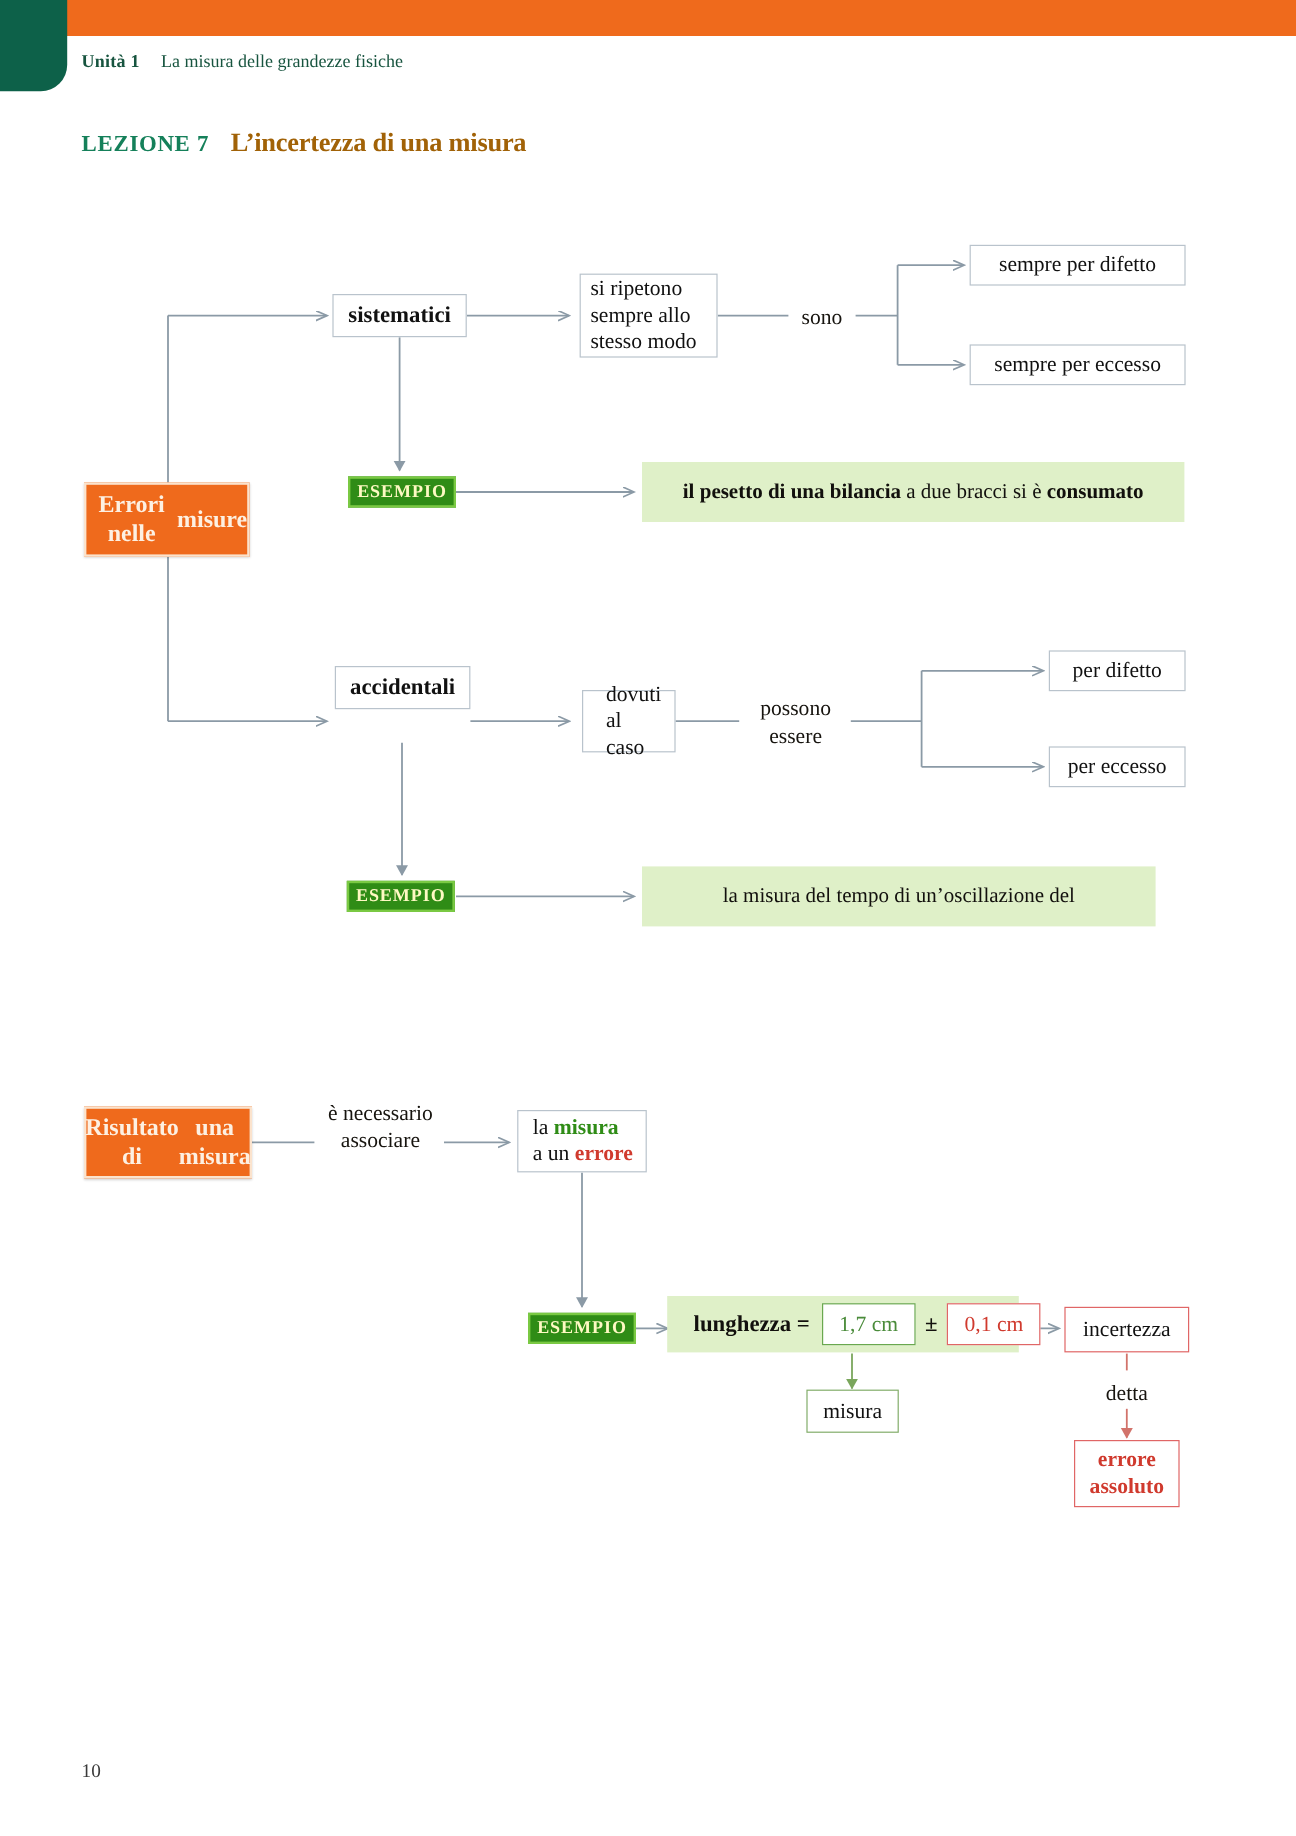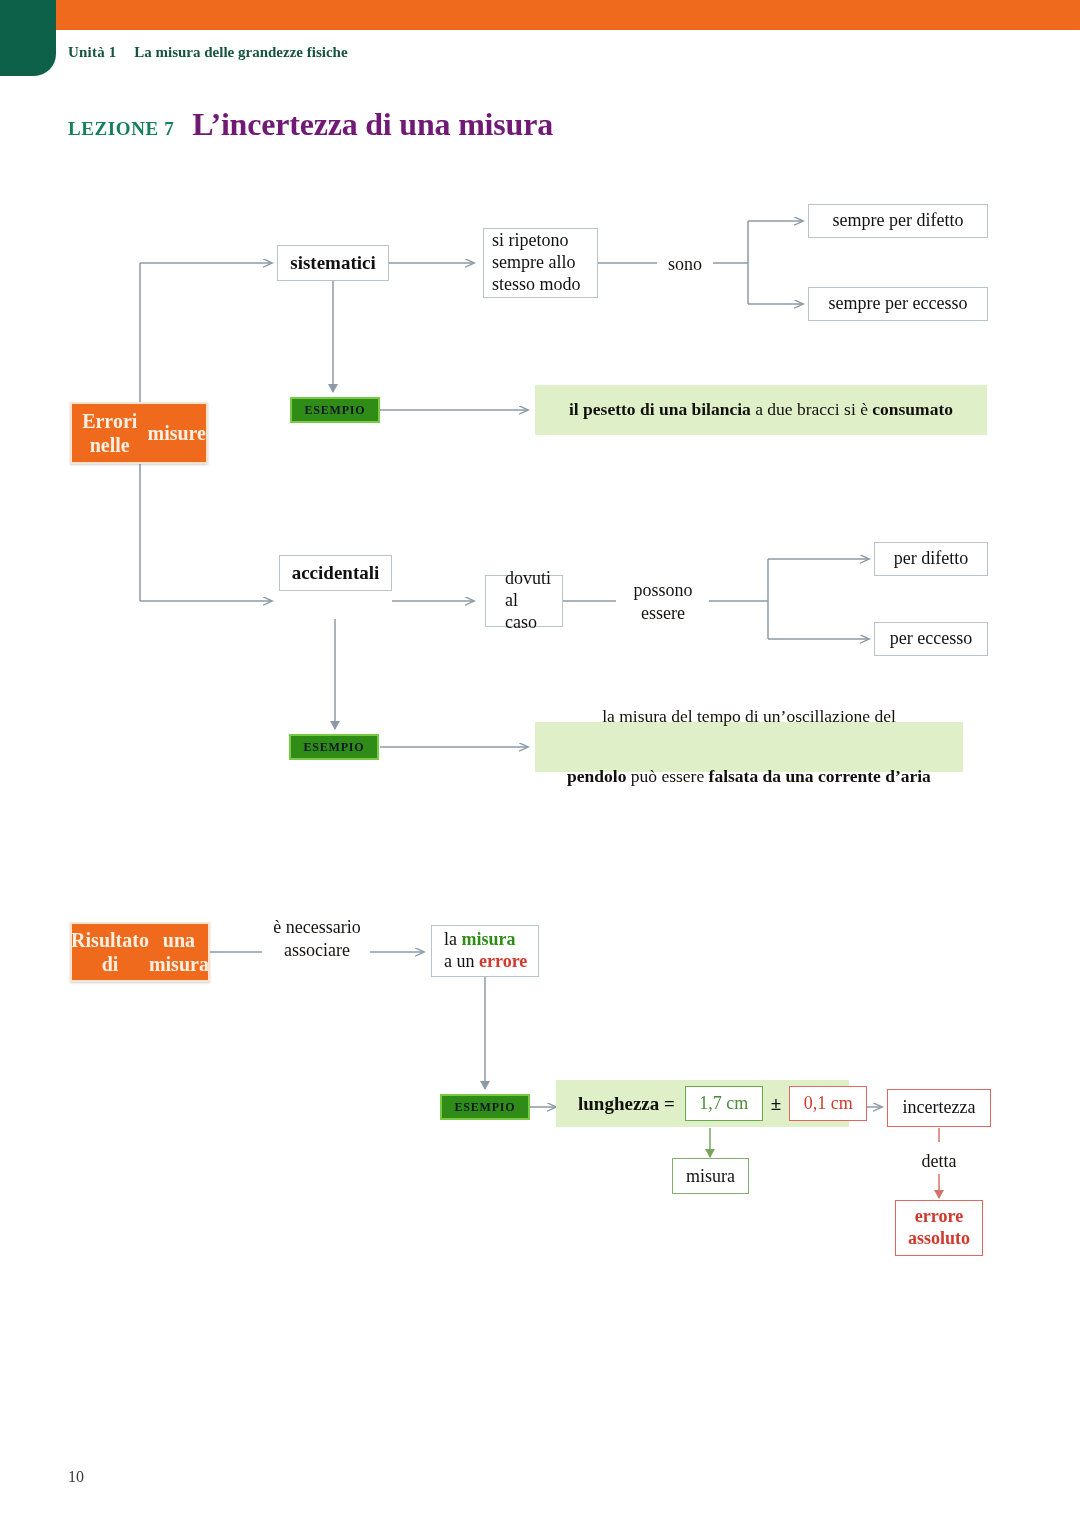--- a/index.html
+++ b/index.html
@@ -19,30 +19,30 @@
     position:absolute;left:0;top:0;width:56px;height:76px;
     background:#0d6149;
     border-bottom-right-radius:22px;
   }
   
   #header-line{
     position:absolute;left:68px;top:44px;
     font-size:15px;color:#17543f;white-space:nowrap;
   }
   #header-line .unit{font-weight:bold;letter-spacing:.2px;}
-  #header-line .unit-title{margin-left:14px;font-weight:bold;}
+  #header-line .unit-title{margin-left:14px;font-weight:normal;}
   #lesson-row{
     position:absolute;left:68px;top:106px;white-space:nowrap;
   }
   #lesson-label{
     font-size:19px;font-weight:bold;color:#15805a;
     letter-spacing:.6px;vertical-align:baseline;
   }
   #lesson-title{
-    font-size:32px;font-weight:bold;color:#701a75;margin-left:14px;
+    font-size:22px;font-weight:bold;color:#a16207;margin-left:14px;
     letter-spacing:-.2px;
   }
 
   
   #wires{position:absolute;left:0;top:0;width:1080px;height:1530px;pointer-events:none;}
 
   
   .node{
     position:absolute;box-sizing:border-box;
     display:flex;align-items:center;justify-content:center;
@@ -58,21 +58,21 @@
     color:#fdf0e2;font-weight:bold;font-size:20px;
     box-shadow:0 1px 2px rgba(0,0,0,.18);
   }
   .label-text{
     position:absolute;font-size:18px;color:#17140f;text-align:center;
     line-height:1.25;
   }
   .esempio{
     position:absolute;box-sizing:border-box;
     background:#2f8c16;border:2.5px solid #7ac943;
-    color:#0f172a;font-weight:bold;font-size:12px;
+    color:#fef9c3;font-weight:bold;font-size:15px;
     letter-spacing:.8px;
     display:flex;align-items:center;justify-content:center;
   }
   .green-panel{
     position:absolute;box-sizing:border-box;
     background:#dff0c8;
     display:flex;align-items:center;justify-content:center;
     text-align:center;font-size:17.5px;color:#12100d;line-height:1.35;gap:36px;
   }
   .green-panel b{font-weight:bold;}
@@ -218,23 +218,20 @@
 <div class="node plain-box" style="left:874px;top:542px;width:114px;height:34px;">per difetto</div>
 
 <div class="node plain-box" style="left:874px;top:622px;width:114px;height:34px;">per eccesso</div>
 
 <div class="esempio" style="left:289px;top:734px;width:90px;height:26px;">ESEMPIO</div>
 
 <div class="green-panel" style="left:535px;top:722px;width:428px;height:50px;flex-direction:column;">
   <div>
     la misura del tempo di un’oscillazione del
   </div>
-  <div>
-    <b>pendolo</b> può essere <b>falsata da una corrente d’aria</b>
-  </div>
 </div>
 
 <div class="node orange-box" style="left:70px;top:922px;width:140px;height:60px;flex-direction:row;">
   <span>Risultato di</span>
   <span>una misura</span>
 </div>
 
 <div class="label-text" style="left:258px;top:876px;width:118px;margin-top:40px;">
   <div>è necessario</div>
   <div>associare</div>

